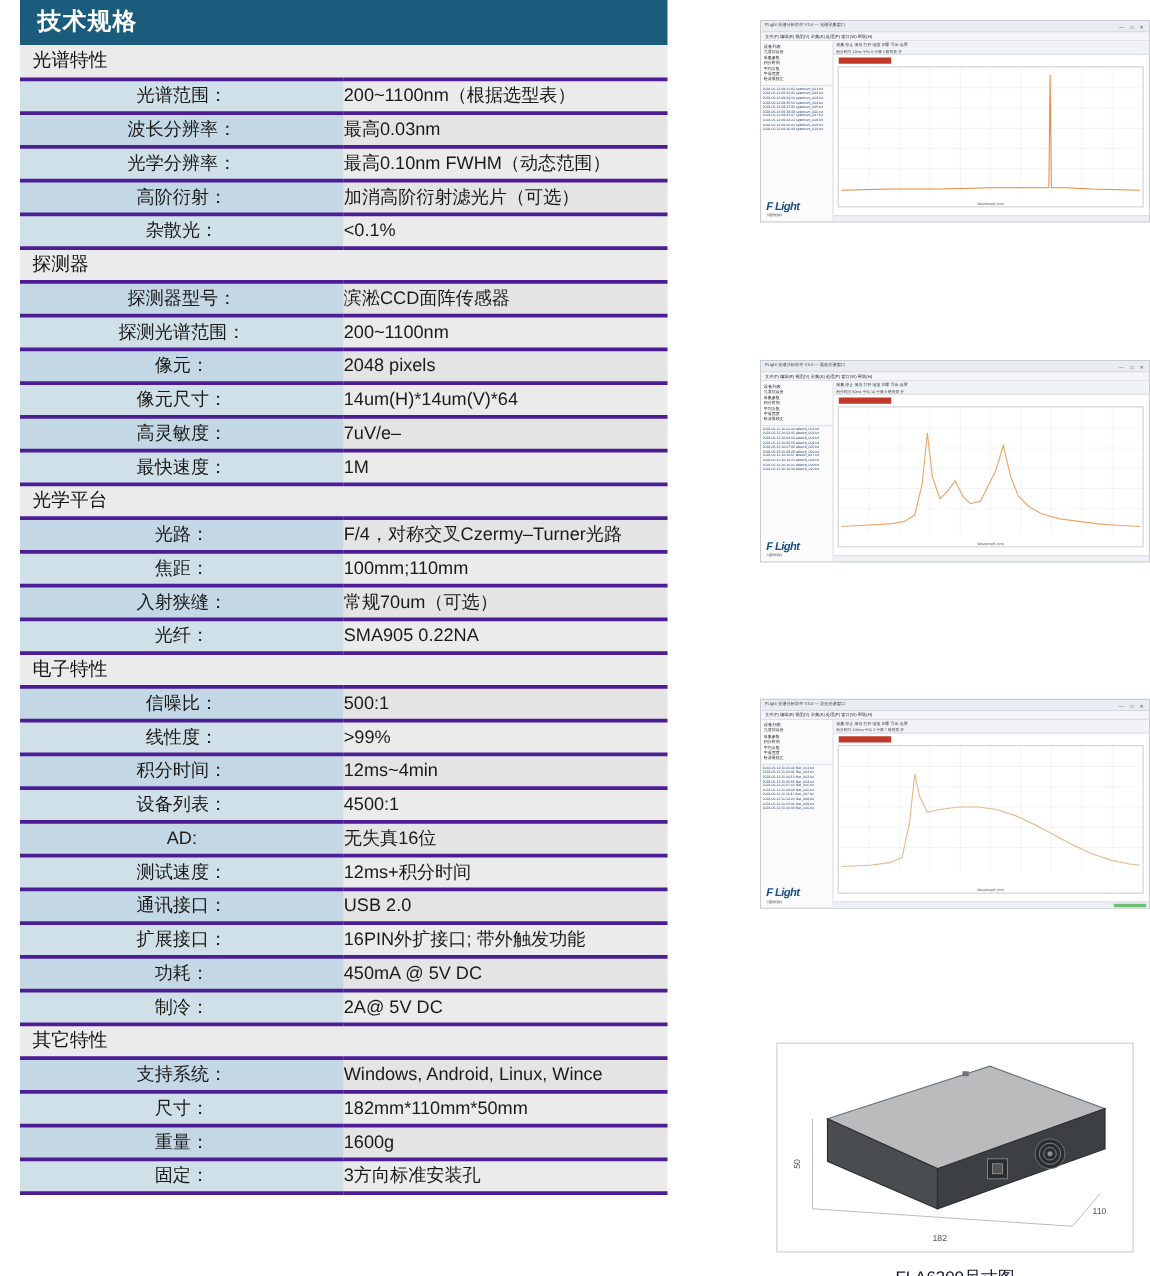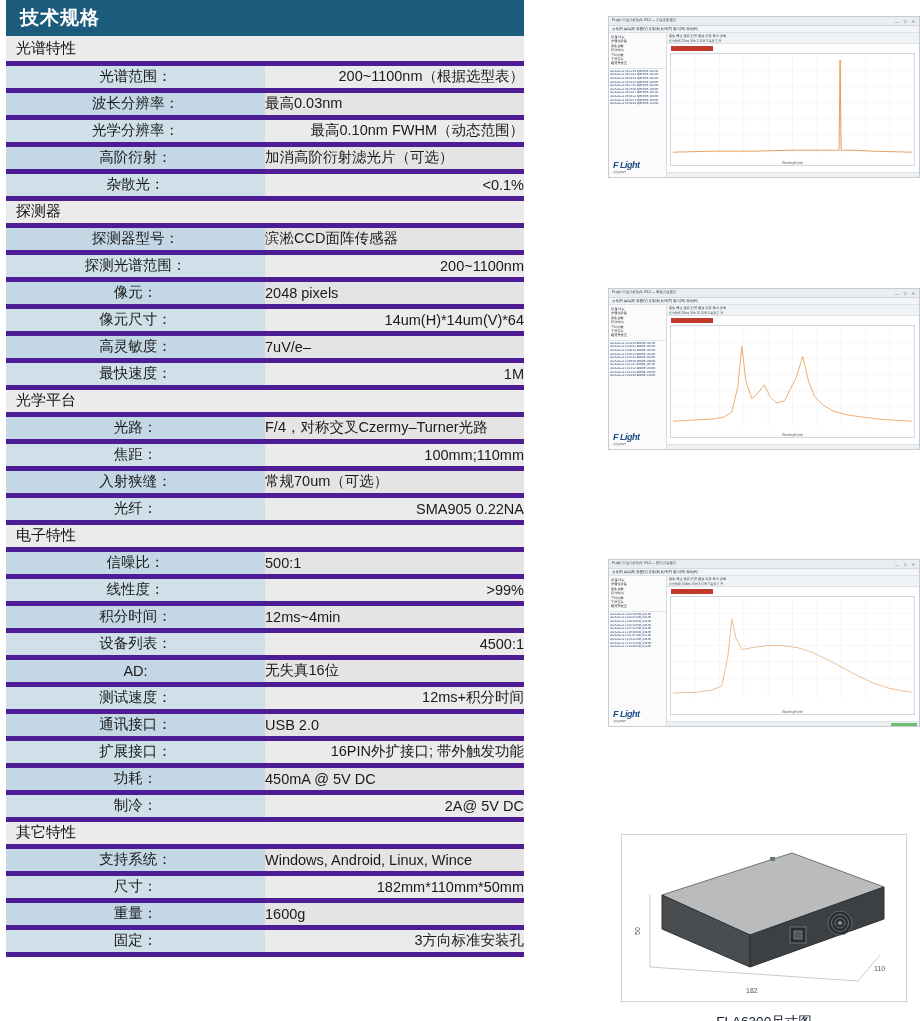--- a/index.html
+++ b/index.html
@@ -11,21 +11,21 @@
   }
   .page {
     position: relative;
     width: 920px; height: 1021px;
     overflow: hidden;
   }
 
   
   .spec-wrap {
     position: absolute;
-    left: 6px; top: 0;
+    left: 16px; top: 0;
     width: 518px;
   }
   .spec-title {
     background: #1b5b7b;
     color: #ffffff;
     font-size: 19px;
     font-weight: bold;
     letter-spacing: 1px;
     padding: 7px 0 7px 14px;
     height: 36px;
@@ -55,25 +55,25 @@
   }
   tr.section td {
     background: #ebebeb;
     font-size: 15px;
     text-align: left;
     padding-left: 10px;
     color: #111;
     height: 27px;
   }
   tr.r-odd td.lbl { background: #cfe0e9; }
-  tr.r-odd td.val { background: #ebebeb; text-align: right; }
+  tr.r-odd td.val { background: #ebebeb; }
   tr.r-odd td.lbl, tr.r-even td.lbl { background: #cfe0e9; }
   tr.r-alt td.lbl { background: #c3d8e4; }
   tr.r-alt td.val { background: #e4e4e4; }
-  table.spec tr { border-bottom: 5px solid #4c1d95; }
+  table.spec tr { border-bottom: 3px solid #4c1d95; }
 
   
   .right-col {
     position: absolute;
     left: 608px; top: 16px;
     width: 312px;
     height: 1021px;
   }
   .shot {
     position: absolute;

